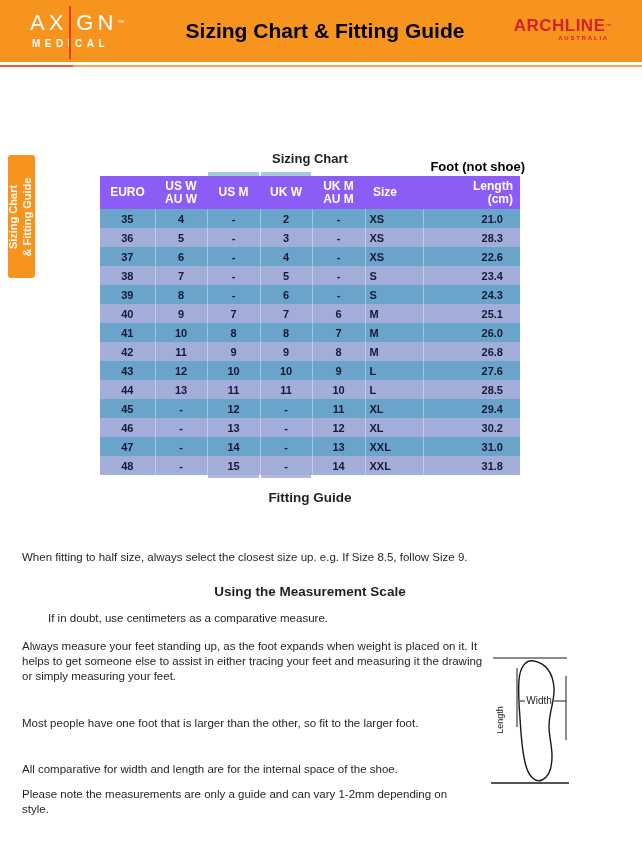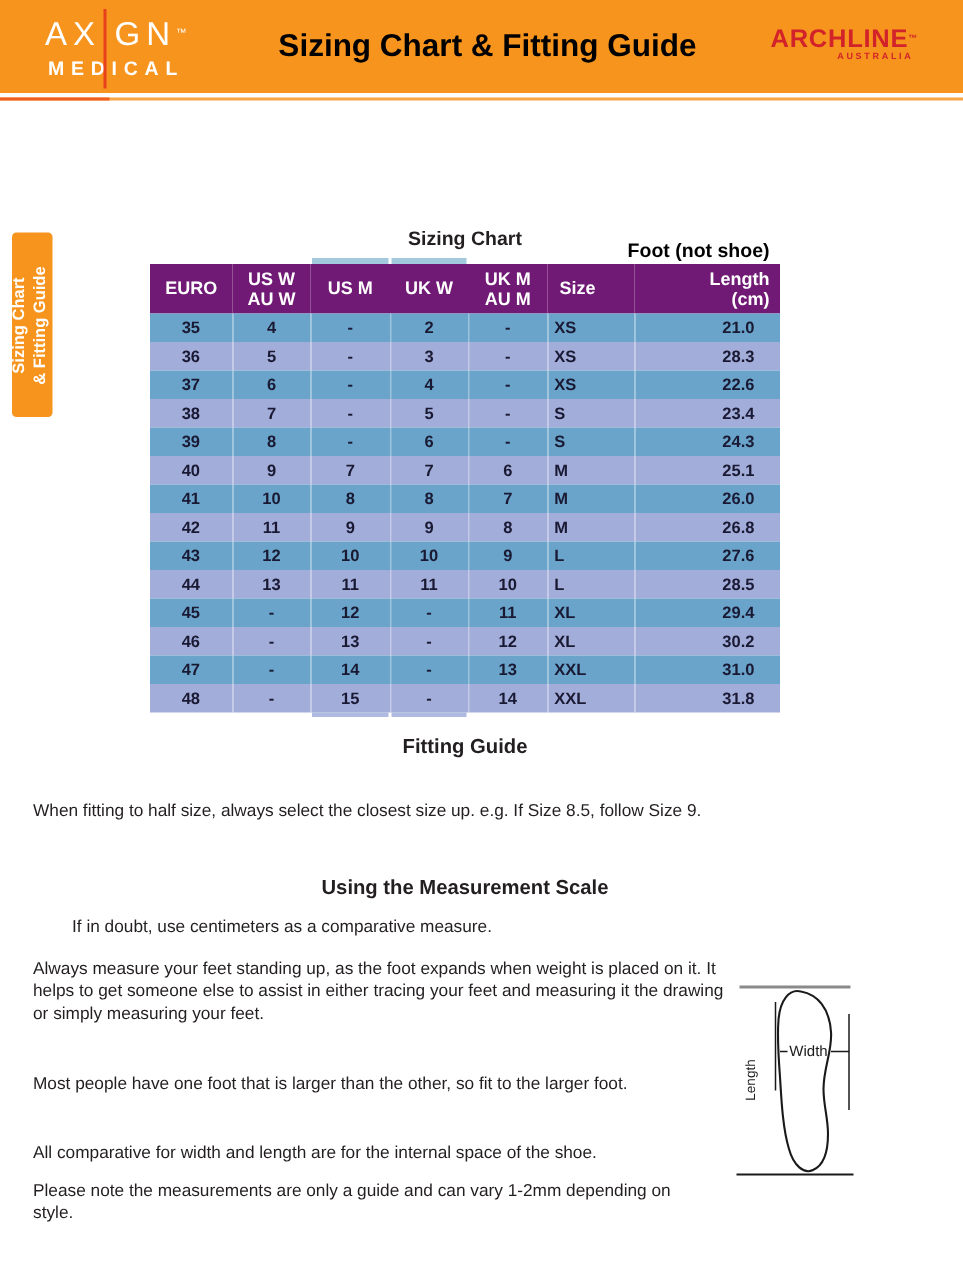--- a/index.html
+++ b/index.html
@@ -11,75 +11,75 @@
 
   
   .header { position:absolute; left:0; top:0; width:642px; height:62px; background:#F7941E; }
   .header-rule { position:absolute; left:0; top:65px; width:642px; height:2px; background:#F9A545; }
   .header-rule-left { position:absolute; left:0; top:65px; width:73px; height:2px; background:#F15E22; }
 
   .axign { position:absolute; left:30px; top:11px; width:120px; height:44px; color:#fff; }
   .axign-row { font-size:22px; letter-spacing:4px; font-weight:normal; line-height:24px; white-space:nowrap; }
   .axign-gap { display:inline-block; width:9px; }
   .axign-tm { font-size:7px; vertical-align:top; letter-spacing:0; }
-  .axign-sub { font-size:13px; font-weight:bold; letter-spacing:4.5px; margin-top:3px; margin-left:2px; }
+  .axign-sub { font-size:10px; font-weight:bold; letter-spacing:4.5px; margin-top:3px; margin-left:2px; }
   .axign-line { position:absolute; left:39px; top:-5px; width:2px; height:53px; background:#E8401C; }
 
   .header-title { position:absolute; left:155px; top:19px; width:340px; text-align:center;
     font-size:21px; font-weight:bold; color:#000000; white-space:nowrap; }
 
   .archline { position:absolute; right:30px; top:17px; text-align:right; color:#D2232A; }
   .archline-name { font-size:17px; font-weight:bold; letter-spacing:0.5px; line-height:18px; white-space:nowrap; }
   .archline-tm { font-size:6px; vertical-align:top; }
   .archline-sub { font-size:6px; font-weight:bold; letter-spacing:1.8px; margin-top:0; margin-right:3px; }
 
   
   .side-tab { position:absolute; left:8px; top:155px; width:27px; height:123px; background:#F7941E; border-radius:3px; }
   .side-tab-text { position:absolute; left:-39px; top:203px; width:120px; height:28px;
     transform:rotate(-90deg); text-align:center; color:#fff; font-weight:bold;
     font-size:11px; line-height:13.5px; white-space:nowrap; }
 
   
   .chart-title { position:absolute; left:100px; top:151px; width:420px; text-align:center;
     font-size:13px; font-weight:bold; color:#231F20; }
-  .foot-note { position:absolute; left:395px; top:159px; width:118px; text-align:right;
+  .foot-note { position:absolute; left:407px; top:159px; width:118px; text-align:right;
     font-size:13px; font-weight:bold; color:#000; white-space:nowrap; }
 
   .stub { position:absolute; }
   .stub-top { top:172px; height:4px; background:#A2C9DE; }
   .stub-bottom { top:475px; height:3px; background:#B0BAE0; }
   .stub-c2 { left:208px; width:51px; }
   .stub-c3 { left:261px; width:50px; }
 
   table.sizing { position:absolute; left:100px; top:176px; width:420px;
     border-collapse:collapse; table-layout:fixed; }
   table.sizing col.c0{width:55px;} table.sizing col.c1{width:52px;}
   table.sizing col.c2{width:53px;} table.sizing col.c3{width:52px;}
   table.sizing col.c4{width:53px;} table.sizing col.c5{width:58px;}
   table.sizing col.c6{width:97px;}
-  table.sizing th { background:#701a75; color:#fff; font-size:12px; font-weight:bold;
+  table.sizing th { background:#8b5cf6; color:#fff; font-size:12px; font-weight:bold;
     height:33px; line-height:13px; text-align:center; vertical-align:middle;margin-left:29px; }
   table.sizing th.c5 { text-align:left; padding-left:8px; }
   table.sizing th.c6 { text-align:right; padding-right:7px; }
   table.sizing td { height:19px; font-size:11px; font-weight:bold; color:#191933;
     text-align:center; vertical-align:middle; border-right:1px solid rgba(255,255,255,0.35); }
   table.sizing td:last-child { border-right:none; }
   table.sizing tbody tr:nth-child(odd)  { background:#6AA4CA; }
   table.sizing tbody tr:nth-child(even) { background:#A3ADD9; }
   table.sizing td.c5 { text-align:left; padding-left:4px; }
   table.sizing td.c6 { text-align:right; padding-right:17px; }
 
   
   .h-center { position:absolute; left:0; width:620px; text-align:center;
     font-size:13.5px; font-weight:bold; color:#231F20; }
   .h-fitting { top:490px; }
   .h-measure { top:584px; }
   .para { position:absolute; left:22px; font-size:11.5px; line-height:15px; color:#231F20; }
   .p1 { top:517px; width:604px; }
-  .p2 { top:534px; width:604px; }
+  .p2 { top:550px; width:604px; }
   .p3 { top:611px; width:604px;margin-left:26px; }
   .p4 { top:639px; width:468px; }
   .p5 { top:716px; width:604px; }
   .p6 { top:762px; width:604px; }
   .p7 { top:787px; width:428px; }
 
   
   .foot-diagram { position:absolute; left:487px; top:650px; width:90px; height:140px; }
 </style>
 </head>

